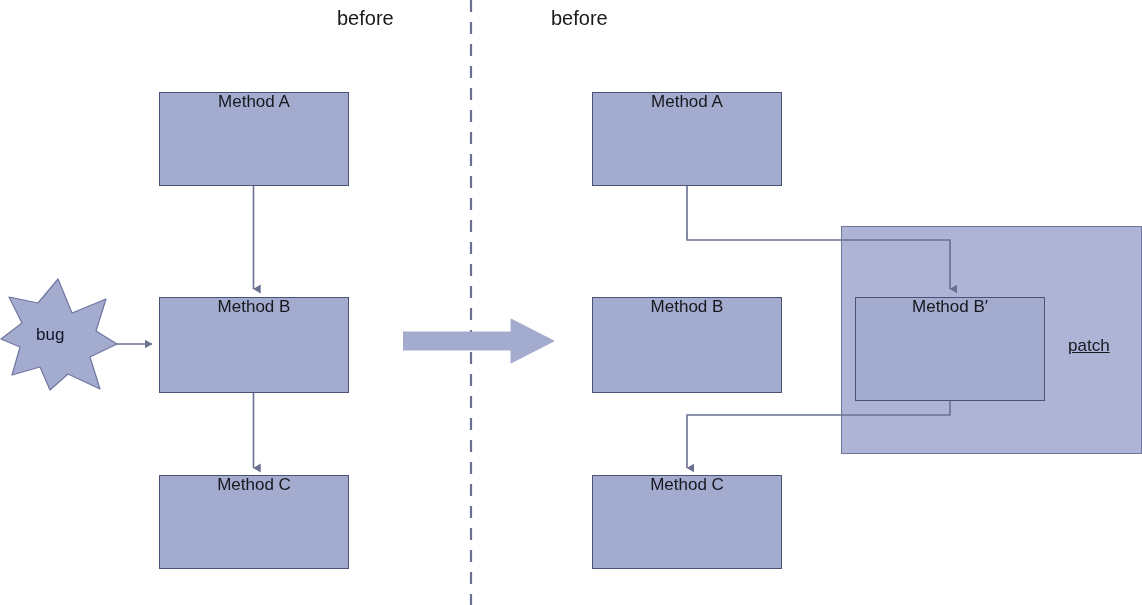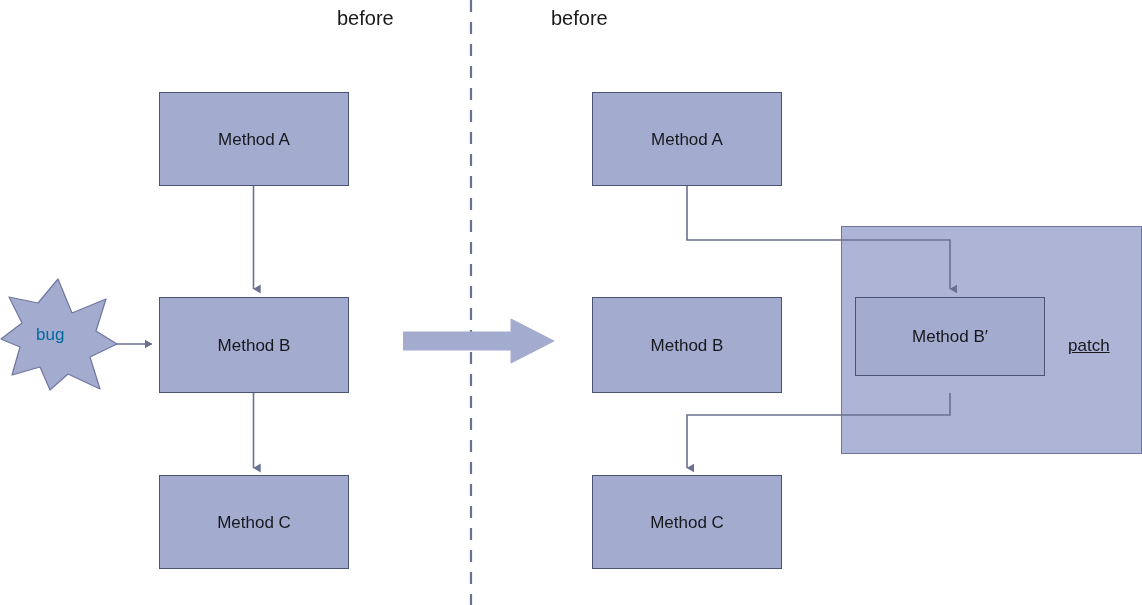--- a/index.html
+++ b/index.html
@@ -33,21 +33,21 @@
     color: #1a1a1a;
     white-space: nowrap;
     line-height: 1;
   }
   .node {
     position: absolute;
     box-sizing: border-box;
     background: #a3abcf;
     border: 1px solid #4a5275;
     display: flex;
-    align-items: center;
+    align-items: flex-start;
     justify-content: center;
     font-size: 17px;
     color: #16181d;
     line-height: 1;
   }
   .patch-region {
     position: absolute;
     box-sizing: border-box;
     background: #aeb4d6;
     border: 1px solid #6f76a0;
@@ -63,21 +63,21 @@
   .bug-star {
     position: absolute;
     display: flex;
     align-items: center;
     justify-content: center;
   }
   .bug-star svg { display: block; }
   .bug-text {
     position: absolute;
     font-size: 17px;
-    color: #0369a1;
+    color: #0f172a;
     white-space: nowrap;
     line-height: 1;
   }
   .big-arrow { position: absolute; }
   .big-arrow svg { display: block; }
 </style>
 </head>
 <body>
 
 <div id="stage">
@@ -136,17 +136,17 @@
 
   <div class="node" style="left:592px; top:92px; width:190px; height:94px;">
     <span>Method A</span>
   </div>
   <div class="node" style="left:592px; top:297px; width:190px; height:96px;">
     <span>Method B</span>
   </div>
   <div class="node" style="left:592px; top:475px; width:190px; height:94px;">
     <span>Method C</span>
   </div>
-  <div class="node" style="left:855px; top:297px; width:190px; height:79px;">
+  <div class="node" style="left:855px; top:297px; width:190px; height:104px;">
     <span>Method B′</span>
   </div>
 
 </div>
 
 </body></html>

